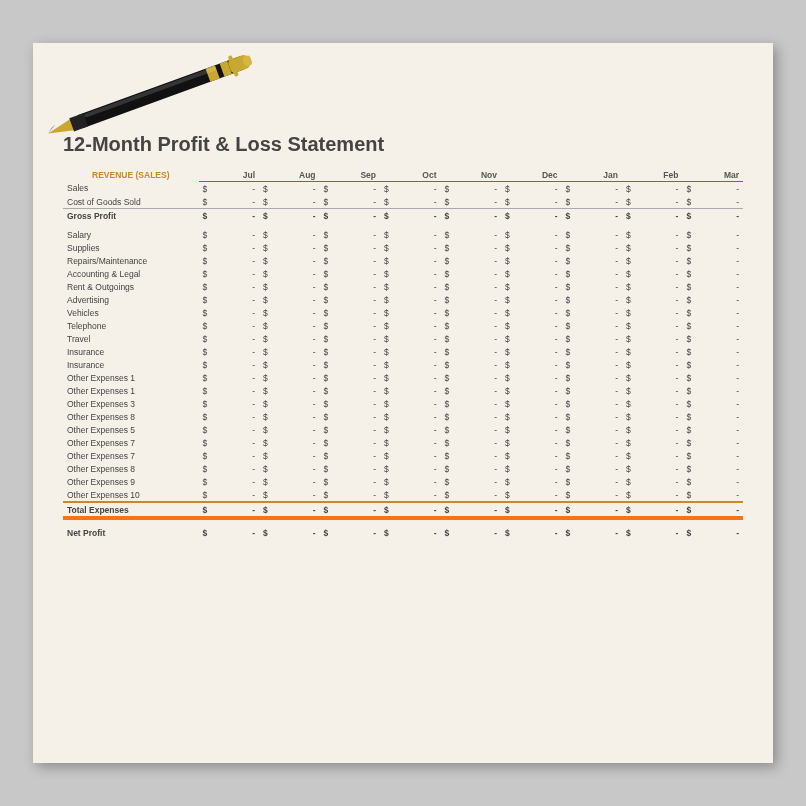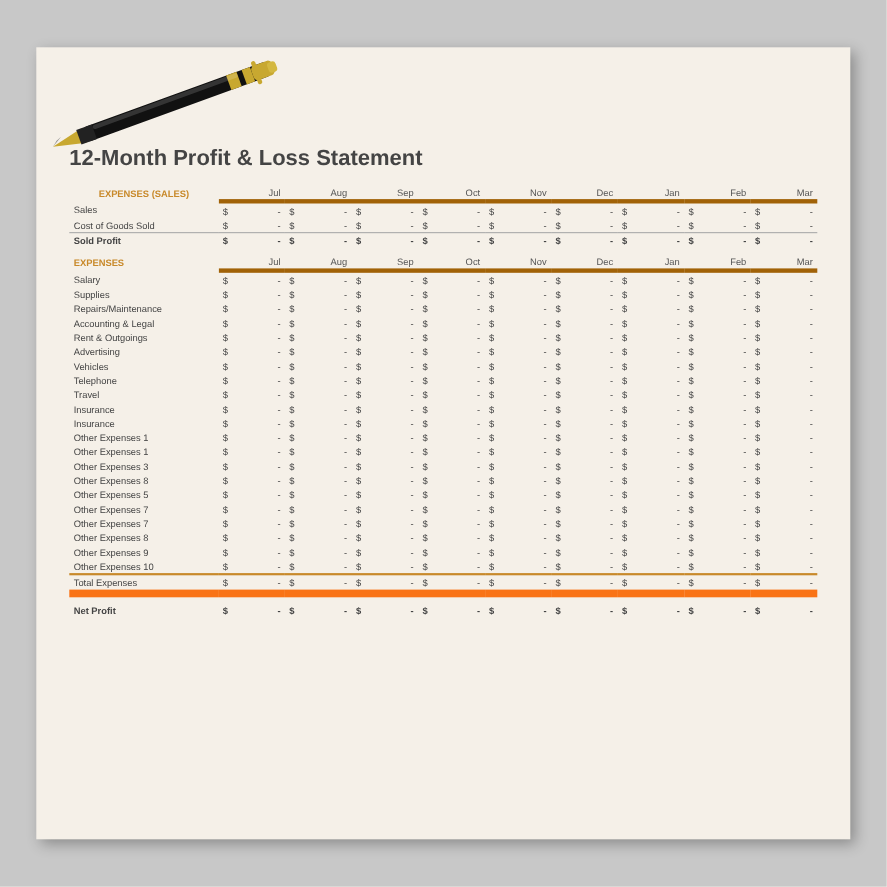--- a/index.html
+++ b/index.html
@@ -57,34 +57,34 @@
       text-align: right;
     }
     .section-header {
       color: #c8892a;
       font-weight: bold;
       font-size: 8.5px;
       padding-top: 6px;
     }
     .month-header {
       text-align: right;
-      font-weight: normal;
+      font-weight: bold;
       color: #555;
       font-size: 8.5px;
-      border-bottom: 4px solid #a16207;
+      border-bottom: 1px solid #a16207;
       padding-bottom: 2px;
     }
     .gross-profit-row td {
       font-weight: bold;
       border-top: 1px solid #aaa;
     }
     .total-expenses-row td {
-      font-weight: normal;
+      font-weight: bold;
       border-top: 2px solid #c8892a;
-      border-bottom: 7px solid #f97316;
+      border-bottom: 4px solid #f97316;
       margin-top: 38px;
     }
     .net-profit-row td {
       font-weight: bold;
       padding-top: 4px;
     }
     .row-separator td {
       height: 6px;
     }
   </style>
@@ -118,21 +118,21 @@
       </g>
     </svg>
   </div>
 
   <div class="title">12-Month Profit &amp; Loss Statement</div>
 
   <table class="spreadsheet">
 
     <thead>
       <tr>
-        <th class="col-label section-header">EXPENSES (SALES)</th>
+        <th class="col-label section-header">REVENUE (SALES)</th>
         <th class="col-month month-header">Jul</th>
         <th class="col-month month-header">Aug</th>
         <th class="col-month month-header">Sep</th>
         <th class="col-month month-header">Oct</th>
         <th class="col-month month-header">Nov</th>
         <th class="col-month month-header">Dec</th>
         <th class="col-month month-header">Jan</th>
         <th class="col-month month-header">Feb</th>
         <th class="col-month month-header">Mar</th>
       </tr>
@@ -249,21 +249,21 @@
           </td>
         <td class="col-month">
             <span style="display:flex;justify-content:space-between">
               <span>$</span>
               <span>-</span>
             </span>
           </td>
       </tr>
 
       <tr class="gross-profit-row">
-        <td class="col-label">Sold Profit</td>
+        <td class="col-label">Gross Profit</td>
         <td class="col-month">
             <span style="display:flex;justify-content:space-between">
               <span>$</span>
               <span>-</span>
             </span>
           </td>
         <td class="col-month">
             <span style="display:flex;justify-content:space-between">
               <span>$</span>
               <span>-</span>
@@ -310,32 +310,20 @@
               <span>$</span>
               <span>-</span>
             </span>
           </td>
       </tr>
 
       <tr class="row-separator">
           <td colspan="10"></td>
         </tr>
 
-      <tr>
-        <td class="col-label section-header">EXPENSES</td>
-        <td class="col-month month-header">Jul</td>
-        <td class="col-month month-header">Aug</td>
-        <td class="col-month month-header">Sep</td>
-        <td class="col-month month-header">Oct</td>
-        <td class="col-month month-header">Nov</td>
-        <td class="col-month month-header">Dec</td>
-        <td class="col-month month-header">Jan</td>
-        <td class="col-month month-header">Feb</td>
-        <td class="col-month month-header">Mar</td>
-      </tr>
 
       <tr>
           <td class="col-label">Salary</td>
           <td class="col-month">
             <span style="display:flex;justify-content:space-between">
               <span>$</span>
               <span>-</span>
             </span>
           </td>
           <td class="col-month">

